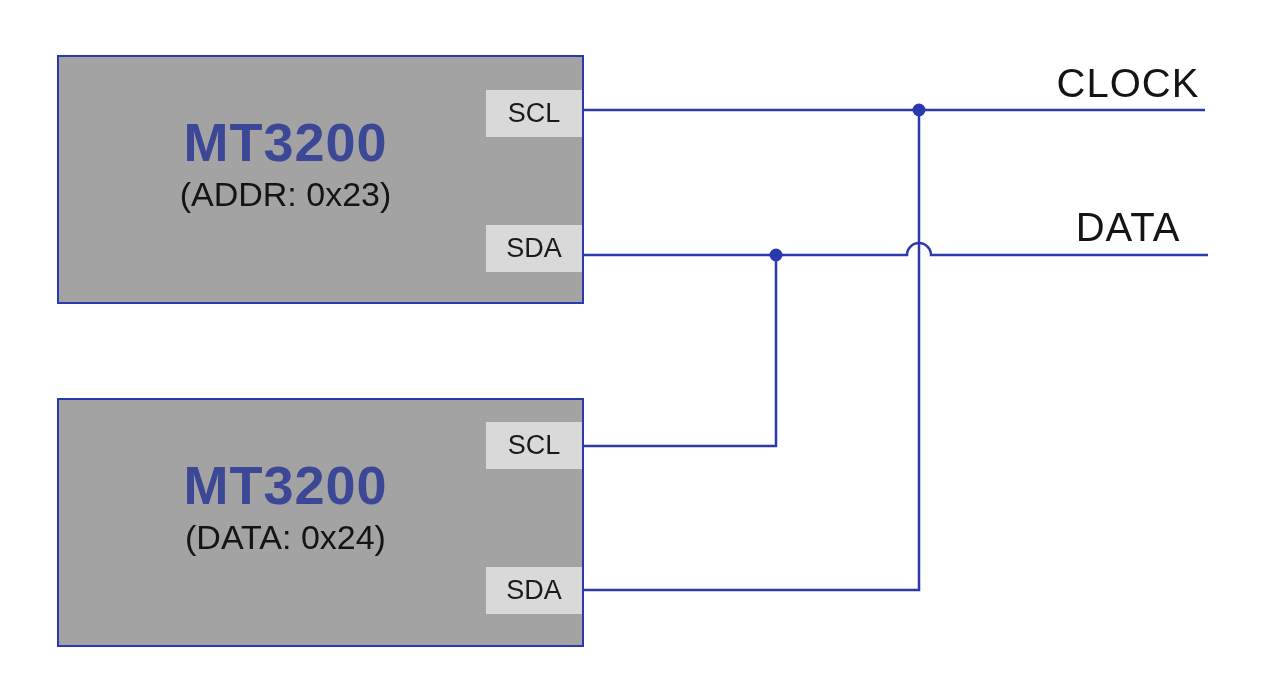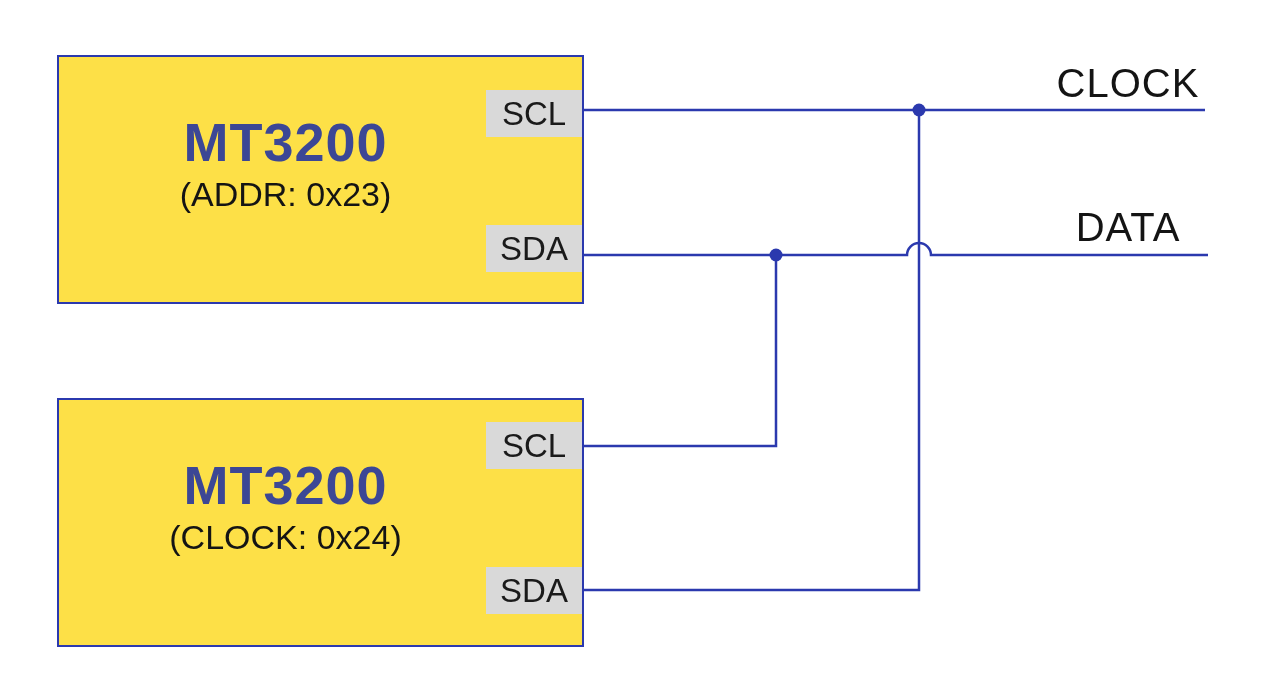--- a/index.html
+++ b/index.html
@@ -11,21 +11,21 @@
     font-family: "Liberation Sans", sans-serif;
     overflow: hidden;
   }
   .device-box {
     position: absolute;
     left: 57px;
     width: 527px;
     height: 249px;
     border: 2.5px solid #2b39ae;
     box-sizing: border-box;
-    background: #fde047;
+    background: #a3a3a3;
   }
   .device-box.first  { top: 55px; }
   .device-box.second { top: 398px; }
   .device-label {
     position: absolute;
     left: 0;
     right: 70px;
     top: 58px;
     text-align: center;
     line-height: 1.0;
@@ -42,21 +42,21 @@
     color: #141414;
     text-align: center;
   }
   .pin-label {
     position: absolute;
     left: 427px;
     width: 96px;
     height: 47px;
     background: #d9d9d9;
     color: #1a1a1a;
-    font-size: 33px;
+    font-size: 27px;
     text-align: center;
     line-height: 47px;
   }
   .pin-scl-1 { top: 33px; }
   .pin-sda-1 { top: 168px; }
   .pin-scl-2 { top: 22px; }
   .pin-sda-2 { top: 167px; }
   .wires {
     position: absolute;
     left: 0; top: 0;
@@ -85,21 +85,21 @@
       <div class="device-name">MT3200</div>
       <div class="device-address">(ADDR: 0x23)</div>
     </div>
     <div class="pin-label pin-scl-1">SCL</div>
     <div class="pin-label pin-sda-1">SDA</div>
   </div>
 
   <div class="device-box second">
     <div class="device-label">
       <div class="device-name">MT3200</div>
-      <div class="device-address">(CLOCK: 0x24)</div>
+      <div class="device-address">(DATA: 0x24)</div>
     </div>
     <div class="pin-label pin-scl-2">SCL</div>
     <div class="pin-label pin-sda-2">SDA</div>
   </div>
 
   <svg class="wires" viewBox="0 0 1280 690" xmlns="http://www.w3.org/2000/svg">
 
     <path d="M583 110 H1205" stroke="#2b39ae" stroke-width="2.5" fill="none"></path>
 
     <path d="M583 255 H907 A12 12 0 0 1 931 255 H1208" stroke="#2b39ae" stroke-width="2.5" fill="none"></path>

